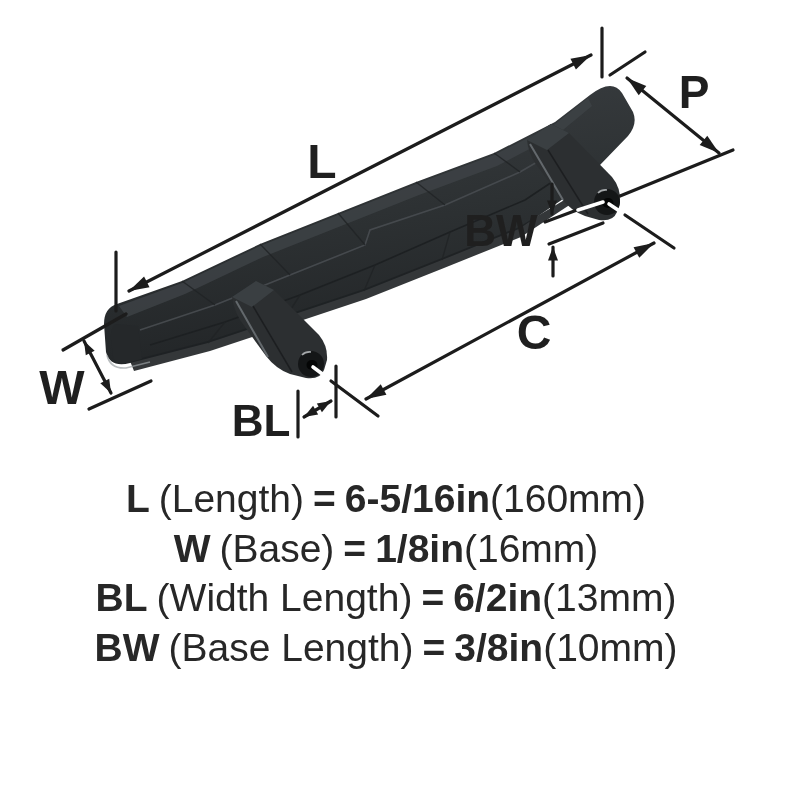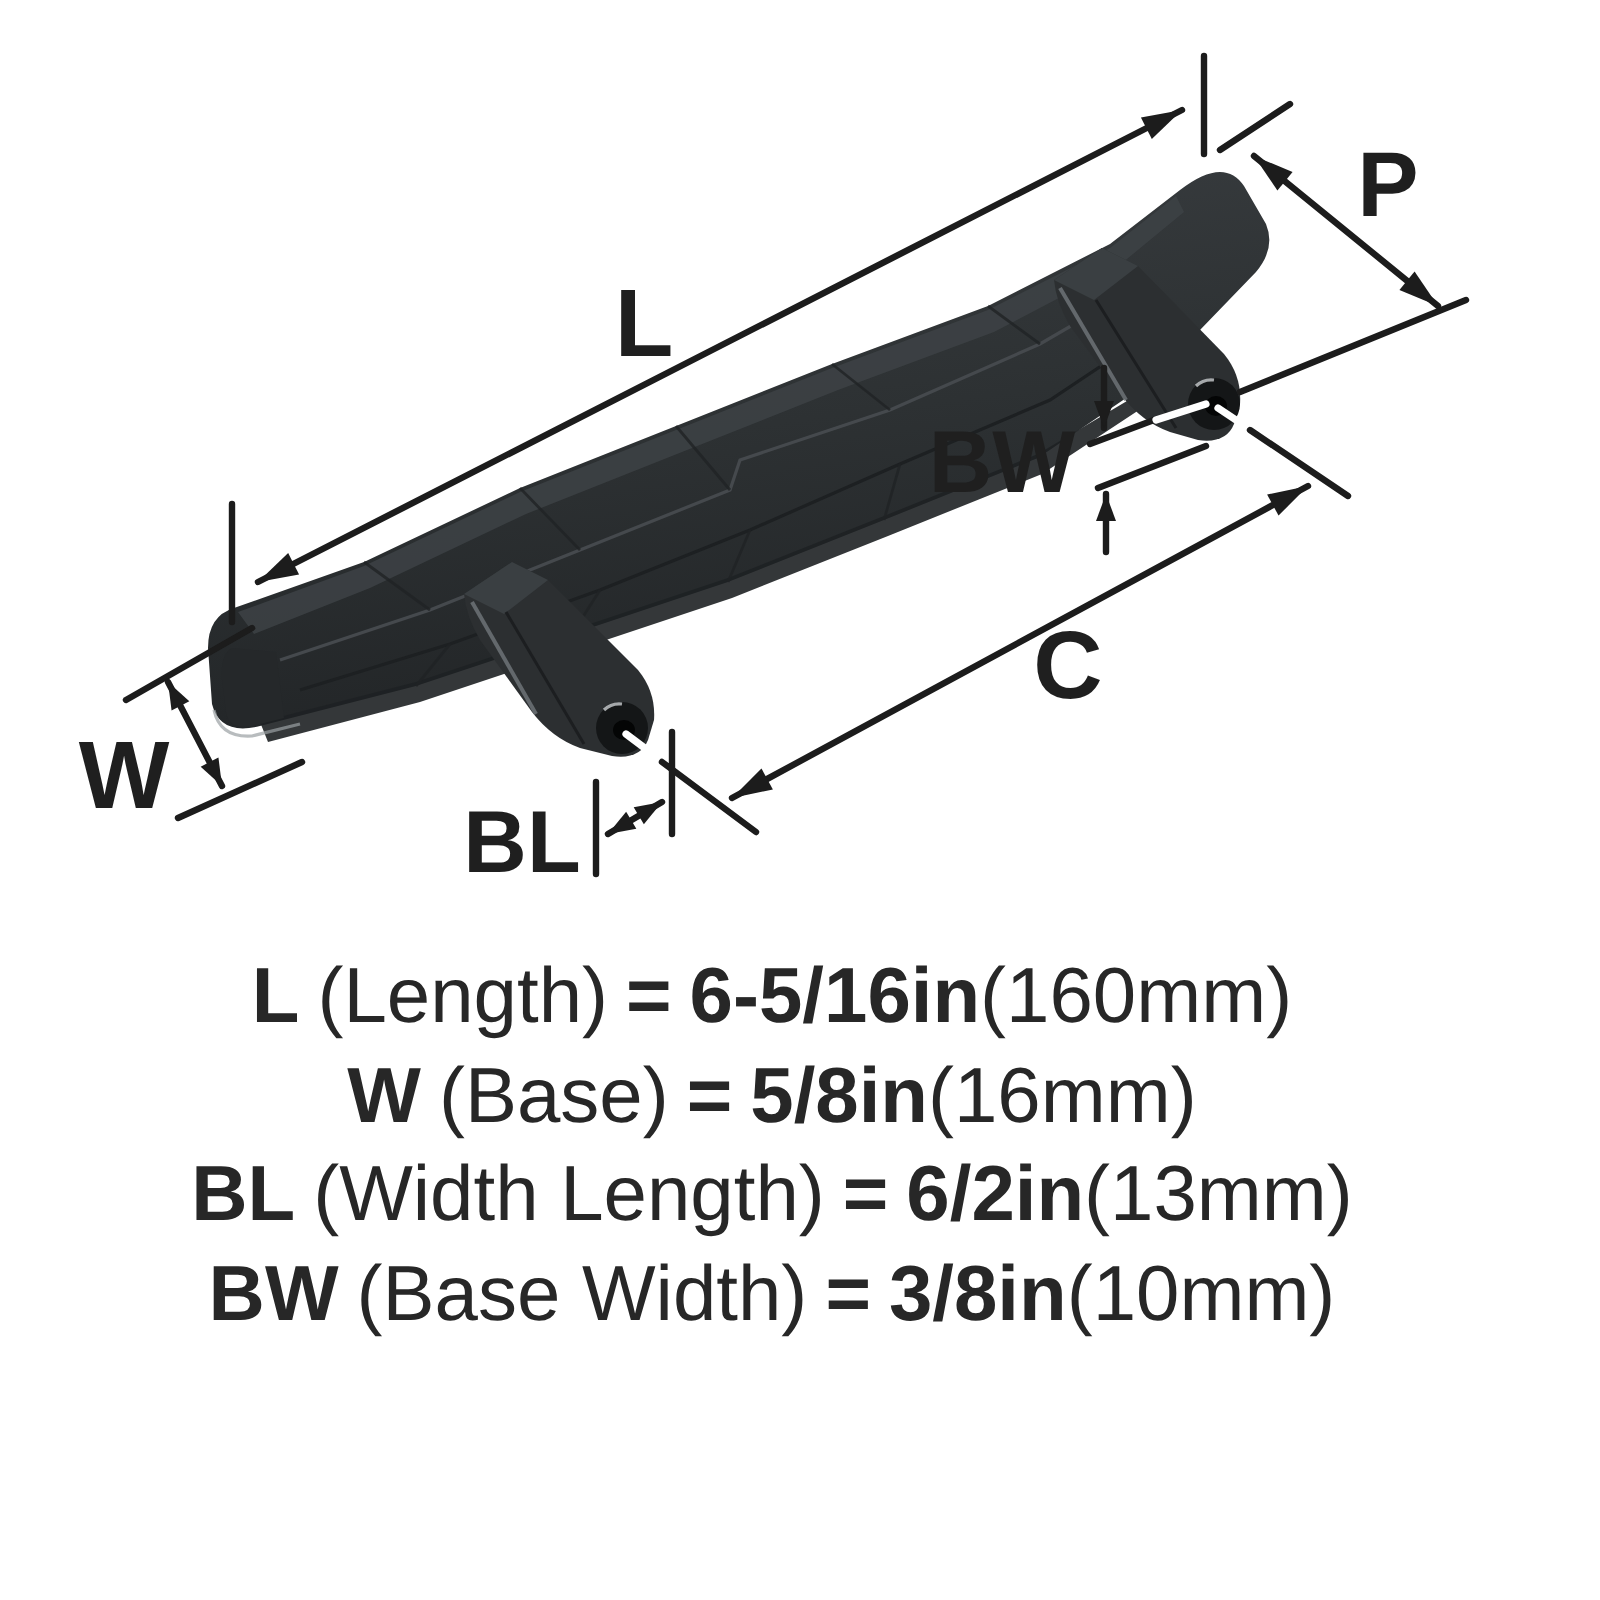--- a/index.html
+++ b/index.html
@@ -143,18 +143,18 @@
     <text class="dim-label" x="322" y="178" font-size="48" text-anchor="middle">L</text>
     <text class="dim-label" x="694" y="108" font-size="46" text-anchor="middle">P</text>
     <text class="dim-label" x="501" y="246" font-size="44" text-anchor="middle">BW</text>
     <text class="dim-label" x="534" y="349" font-size="48" text-anchor="middle">C</text>
     <text class="dim-label" x="62" y="404" font-size="48" text-anchor="middle">W</text>
     <text class="dim-label" x="261" y="436" font-size="44" text-anchor="middle">BL</text>
   </svg>
 
   <div class="legend">
     <div class="legend-row"><span class="sym">L</span><span class="nm">(Length)</span><span class="eq">=</span><span class="vin">6-5/16in</span><span class="vmm">(160mm)</span></div>
-    <div class="legend-row"><span class="sym">W</span><span class="nm">(Base)</span><span class="eq">=</span><span class="vin">5/8in</span><span class="vmm">(16mm)</span></div>
+    <div class="legend-row"><span class="sym">W</span><span class="nm">(Base)</span><span class="eq">=</span><span class="vin">1/8in</span><span class="vmm">(16mm)</span></div>
     <div class="legend-row"><span class="sym">BL</span><span class="nm">(Width Length)</span><span class="eq">=</span><span class="vin">6/2in</span><span class="vmm">(13mm)</span></div>
-    <div class="legend-row"><span class="sym">BW</span><span class="nm">(Base Width)</span><span class="eq">=</span><span class="vin">3/8in</span><span class="vmm">(10mm)</span></div>
+    <div class="legend-row"><span class="sym">BW</span><span class="nm">(Base Length)</span><span class="eq">=</span><span class="vin">3/8in</span><span class="vmm">(10mm)</span></div>
   </div>
 
 </div>
 
 </body></html>

